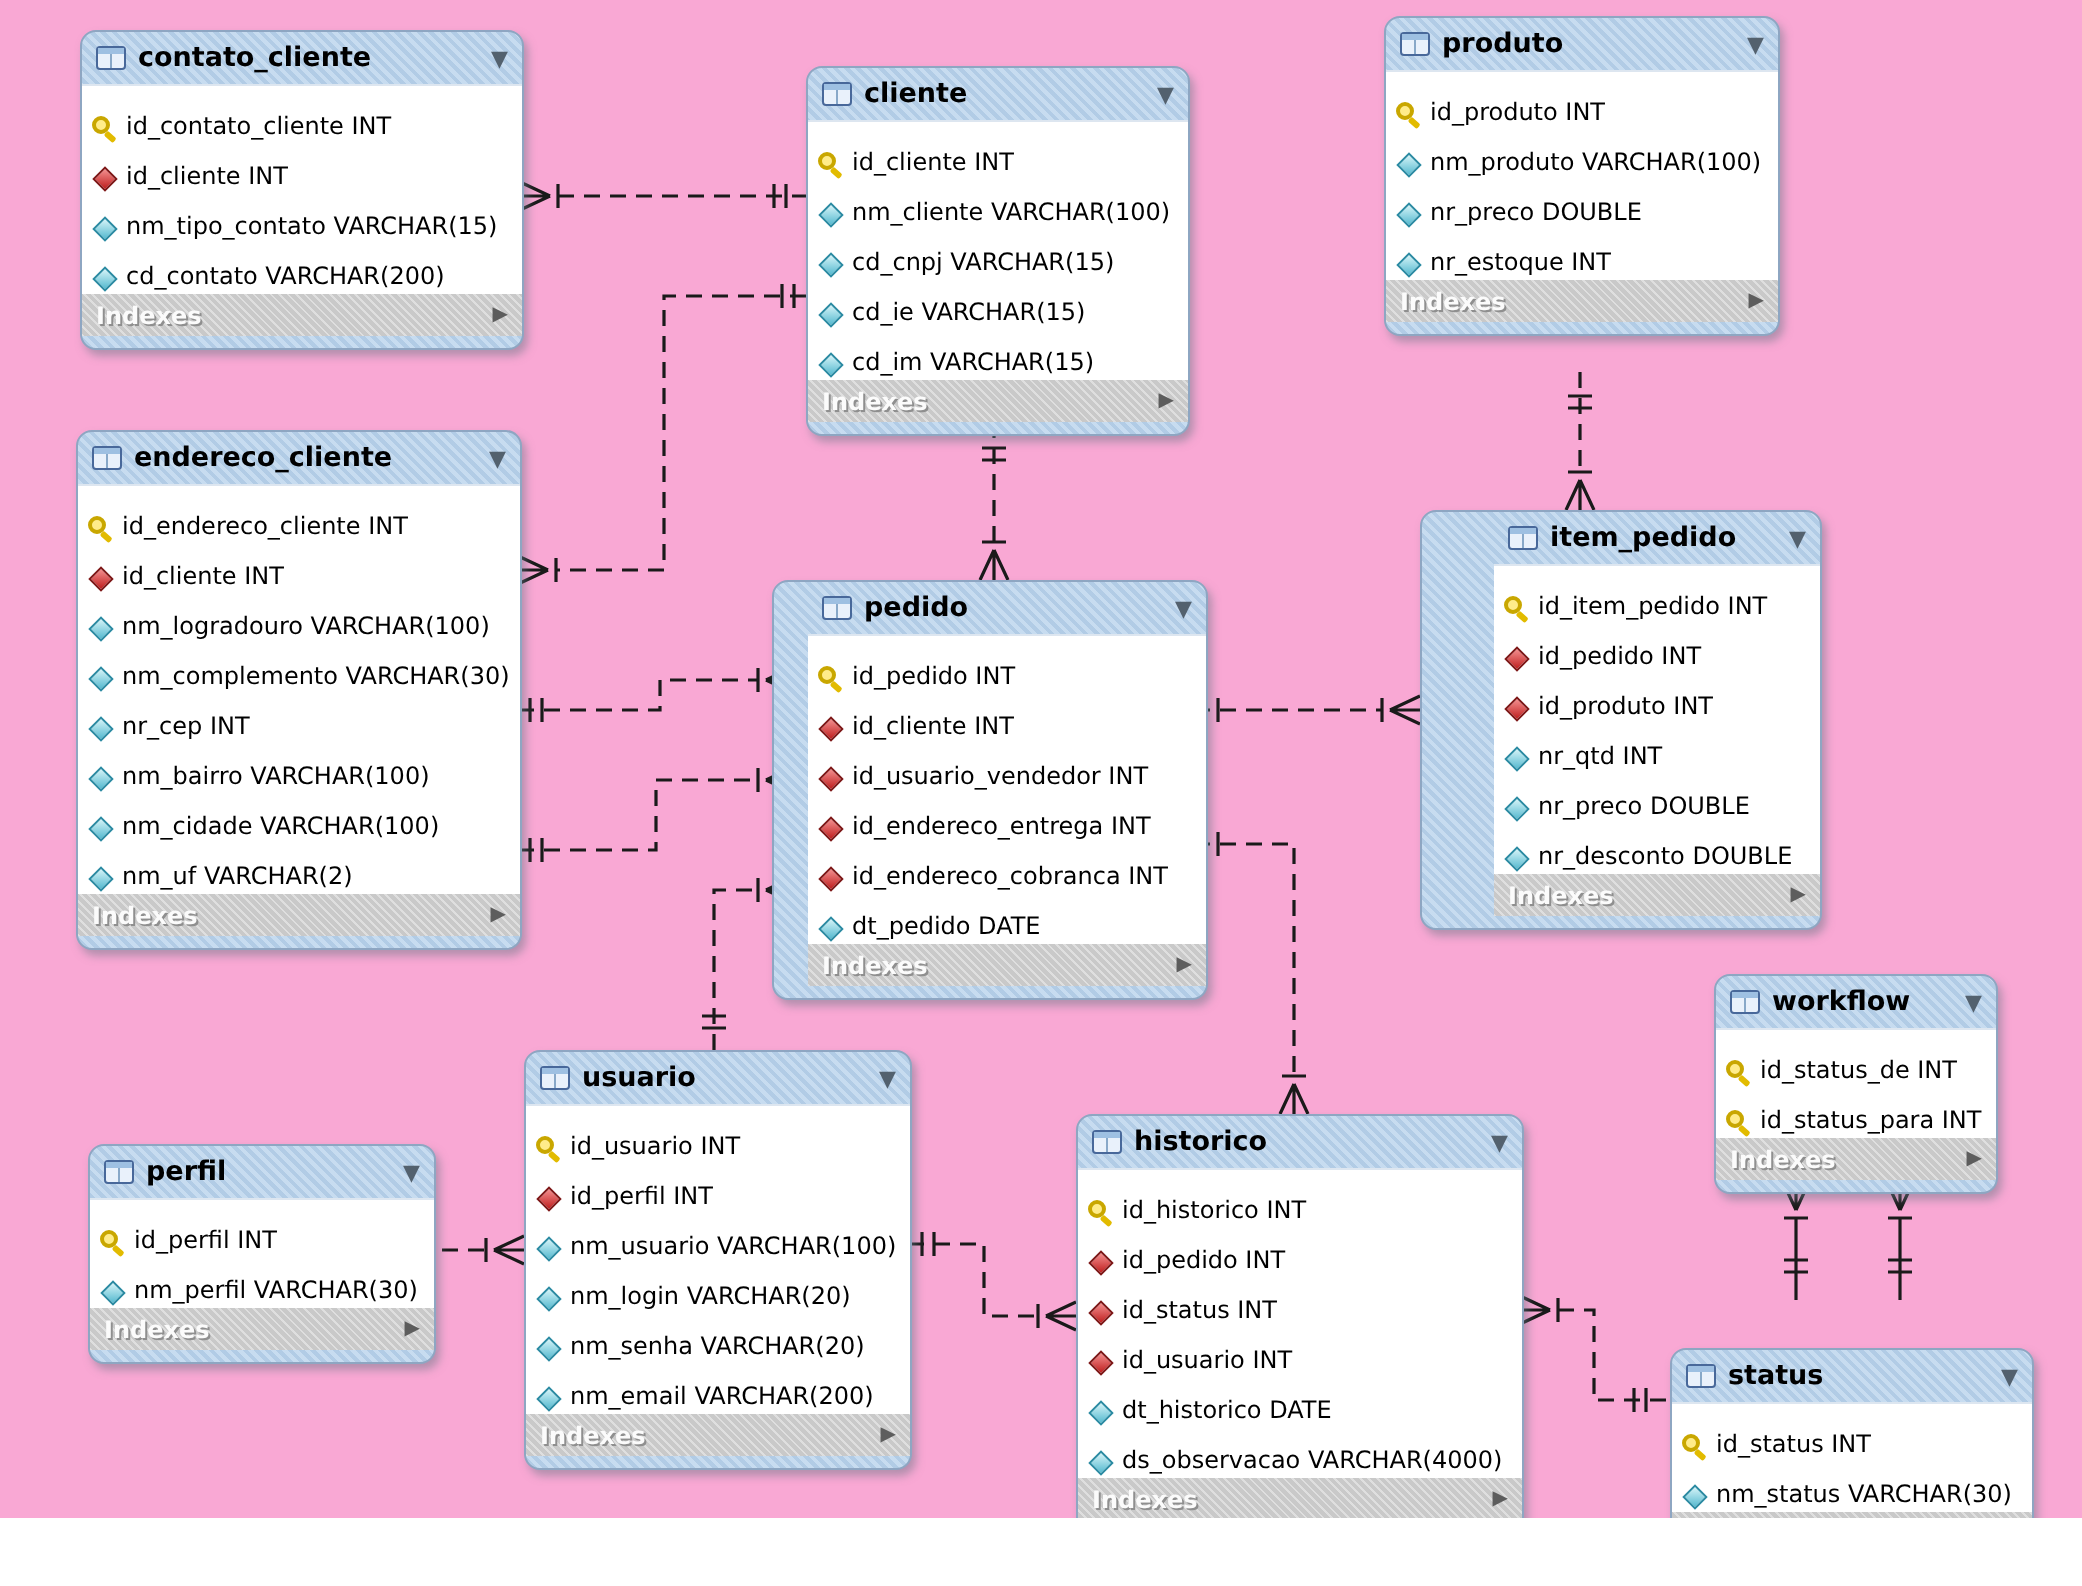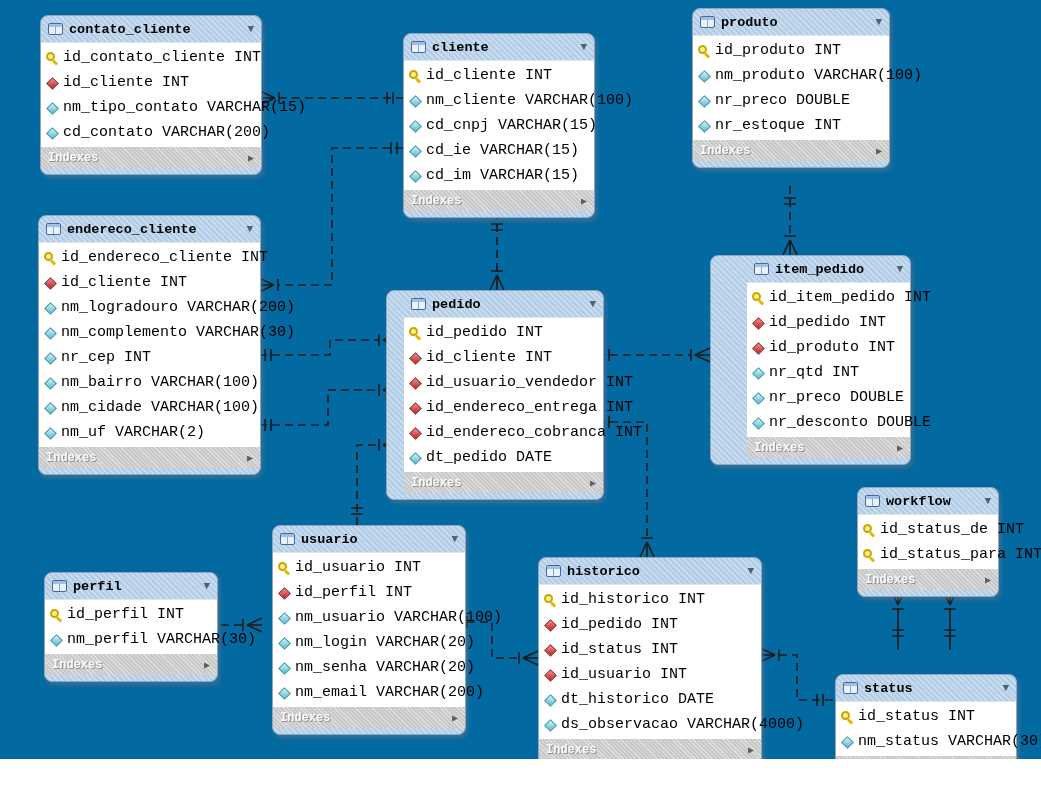--- a/index.html
+++ b/index.html
@@ -1,16 +1,16 @@
 <!DOCTYPE html>
 <html><head>
 <meta charset="utf-8">
 <style>
   html,body { margin:0; padding:0; background:#ffffff; font-family:"DejaVu Sans",sans-serif; }
-  .canvas { position:relative; width:1041px; height:759px; background:#0369a1; overflow:hidden;font-family:Liberation Mono, monospace; }
+  .canvas { position:relative; width:1041px; height:759px; background:#f9a8d4; overflow:hidden; }
 
   svg.rels { position:absolute; left:0; top:0; width:1041px; height:793px; }
   .rel  { fill:none; stroke:#1a1a1a; stroke-width:1.6; stroke-dasharray:8 5; }
   .rel.solid { stroke-dasharray:none; }
   .mark { fill:none; stroke:#1a1a1a; stroke-width:1.6; }
 
   .table {
     position:absolute; background:#b9d3ec;
     background-image:repeating-linear-gradient(45deg, rgba(255,255,255,0.20) 0 2px, rgba(40,70,110,0.05) 2px 4px);
     border:1px solid #8ea6c2; border-radius:8px;
@@ -19,21 +19,21 @@
   }
   .thead { height:26px; display:flex; align-items:center; gap:6px; padding:0 7px; }
   .ticon { width:15px; height:12px; flex:0 0 15px; position:relative;
            background:#e9f1fb; border:1px solid #48689a; border-radius:2px; box-sizing:border-box; }
   .ticon::before { content:""; position:absolute; left:0; right:0; top:0; height:3px; background:#9ec0e2; }
   .ticon::after  { content:""; position:absolute; left:6px; top:3px; bottom:0; width:1px; background:#88a8c8; }
   .ttitle { font-weight:bold; font-size:13.5px; color:#000; flex:1; white-space:nowrap; overflow:hidden; }
   .tcollapse { font-size:11px; color:#53616e; }
 
   .tbody { background:#ffffff; padding:2px 4px; border-top:1px solid #dde6f0; }
-  .col-row { height:25px; display:flex; align-items:center; font-size:15px; color:#000; white-space:nowrap; }
+  .col-row { height:25px; display:flex; align-items:flex-end; font-size:12px; color:#000; white-space:nowrap; }
   .col-icon { width:13px; height:13px; margin-right:5px; position:relative; flex:0 0 13px; }
 
   .primary-key::before { content:""; position:absolute; left:1px; top:1px; width:5px; height:5px;
     border:2px solid #c9a700; border-radius:50%; background:#ffec8a; }
   .primary-key::after { content:""; position:absolute; left:7.5px; top:8px; width:6px; height:2.5px;
     background:#e2bb00; transform:rotate(42deg); transform-origin:left center; border-radius:1px; }
   .foreign-key::before { content:""; position:absolute; left:3px; top:3px; width:7px; height:7px;
     background:linear-gradient(135deg,#f49090,#bf1f1f); border:1px solid #7d1616; transform:rotate(45deg); }
   .attribute::before { content:""; position:absolute; left:3px; top:3px; width:7px; height:7px;
     background:linear-gradient(135deg,#d6f4f8,#55b9cf); border:1px solid #2a8aa2; transform:rotate(45deg); }
@@ -212,21 +212,21 @@
         <div class="col-row">
           <span class="col-icon primary-key"></span>
           <span class="col-text">id_endereco_cliente INT</span>
         </div>
         <div class="col-row">
           <span class="col-icon foreign-key"></span>
           <span class="col-text">id_cliente INT</span>
         </div>
         <div class="col-row">
           <span class="col-icon attribute"></span>
-          <span class="col-text">nm_logradouro VARCHAR(200)</span>
+          <span class="col-text">nm_logradouro VARCHAR(100)</span>
         </div>
         <div class="col-row">
           <span class="col-icon attribute"></span>
           <span class="col-text">nm_complemento VARCHAR(30)</span>
         </div>
         <div class="col-row">
           <span class="col-icon attribute"></span>
           <span class="col-text">nr_cep INT</span>
         </div>
         <div class="col-row">
@@ -317,21 +317,21 @@
           <span class="col-icon attribute"></span>
           <span class="col-text">nr_desconto DOUBLE</span>
         </div>
       </div>
     <div class="tfoot">
       <span>Indexes</span>
       <span class="texpand">▶</span>
     </div>
   </div>
 
-  <div class="table" style="left:262px;top:525px;width:192px;margin-left:10px;">
+  <div class="table" style="left:262px;top:525px;width:192px;">
     <div class="thead">
       <span class="ticon"></span>
       <span class="ttitle">usuario</span>
       <span class="tcollapse">▼</span>
     </div>
     <div class="tbody">
         <div class="col-row">
           <span class="col-icon primary-key"></span>
           <span class="col-text">id_usuario INT</span>
         </div>

